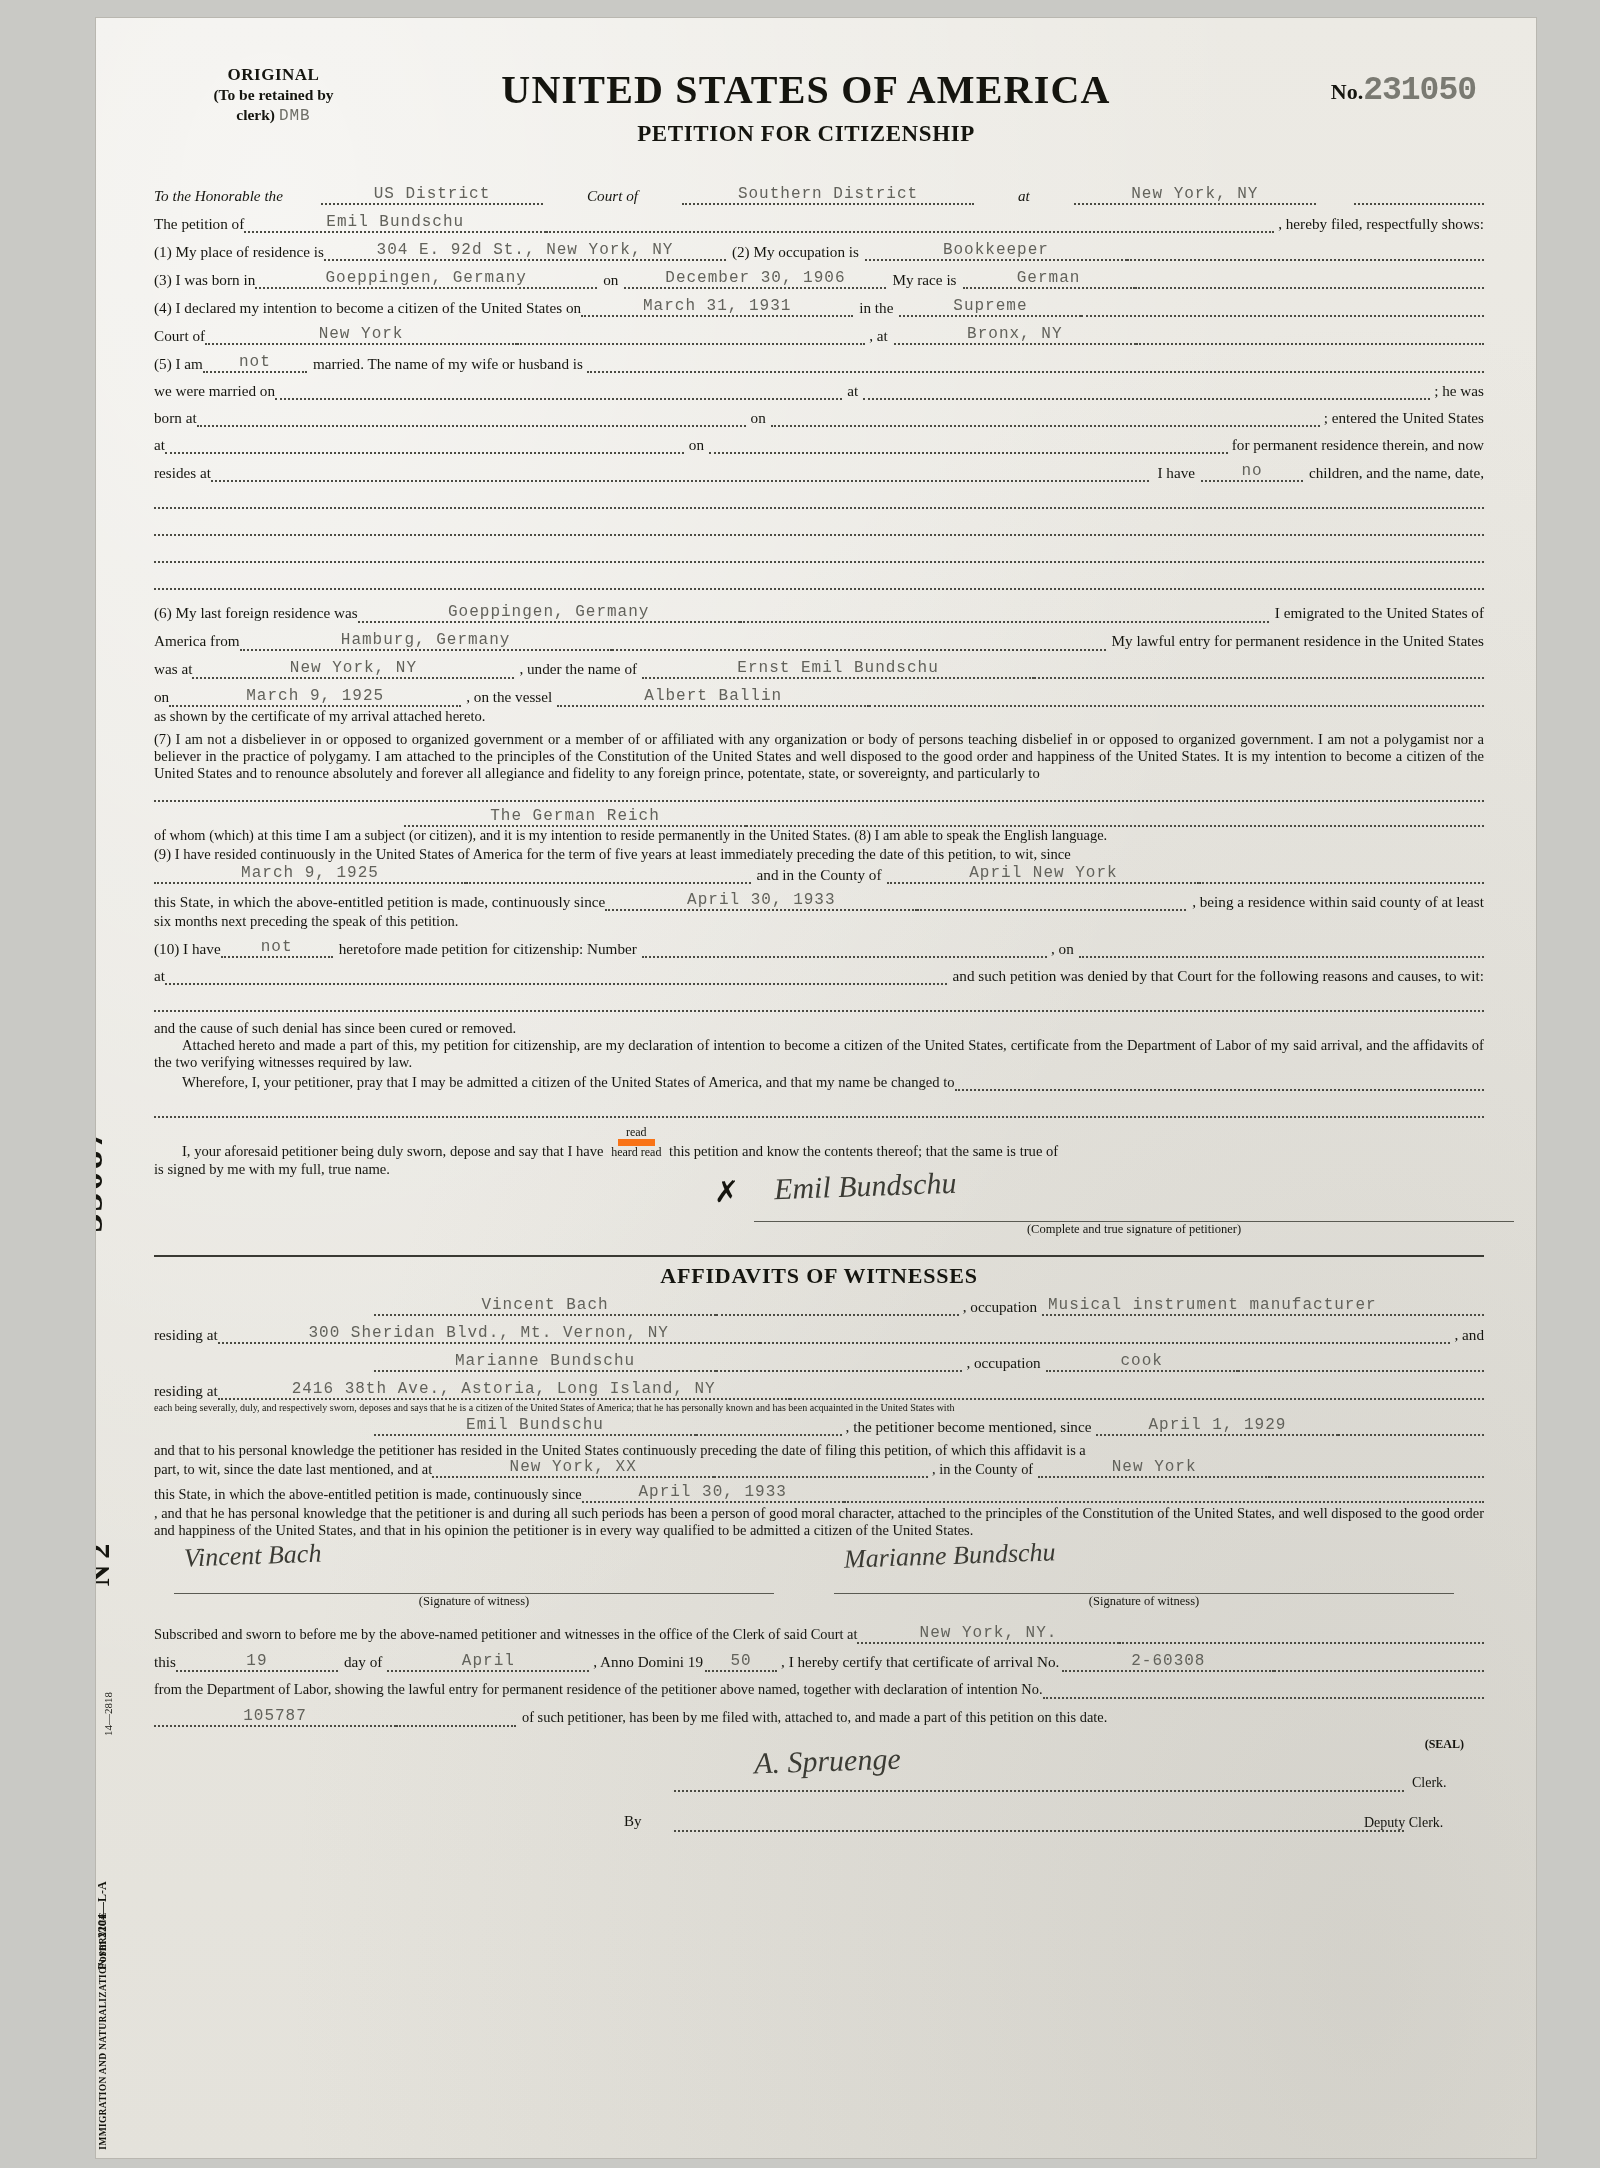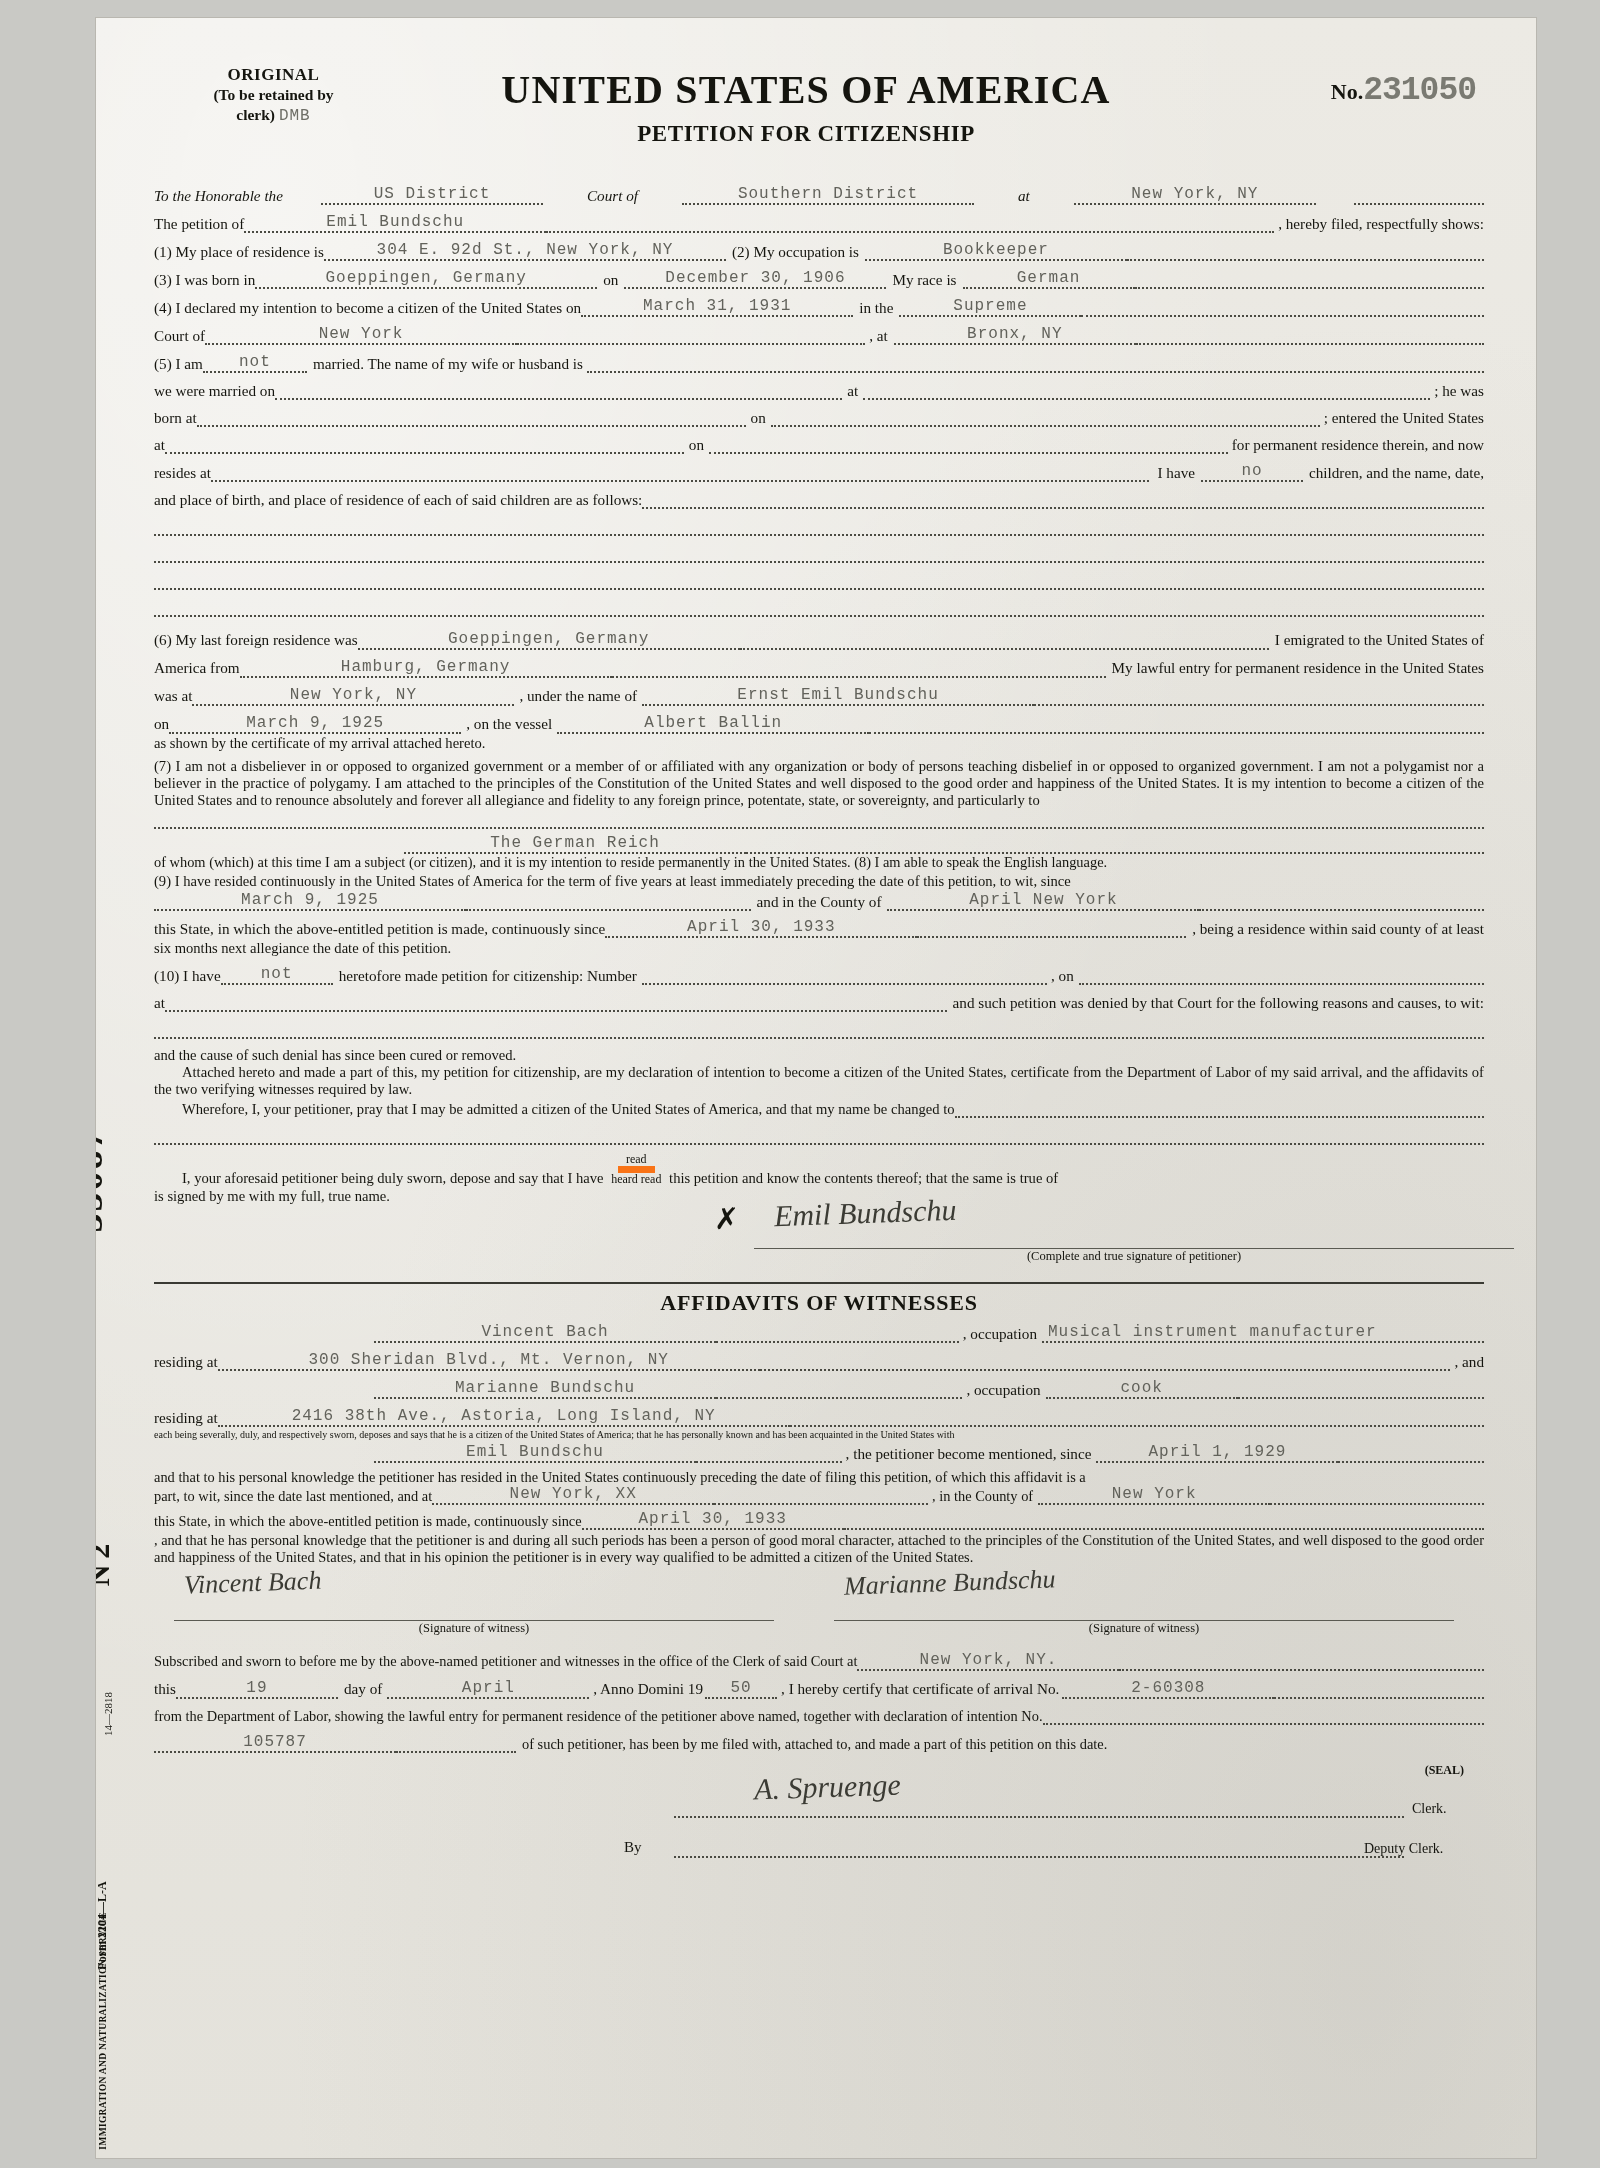--- a/index.html
+++ b/index.html
@@ -227,24 +227,20 @@
       </div>
 
       <div class="lrow" style="margin-bottom:9px;">
         <span class="txt">resides at</span>
         <span class="fillx"></span>
         <span class="txt" style="padding:0 6px 2px 8px">I have</span>
         <span class="fill hw" style="width:90px">no</span>
         <span class="txt" style="padding:0 0 2px 6px">children, and the name, date,</span>
       </div>
 
-      <div class="lrow" style="margin-bottom:9px;">
-        <span class="txt">and place of birth, and place of residence of each of said children are as follows:</span>
-        <span class="fillx"></span>
-      </div>
 
       <div class="blankline" style="margin-bottom:9px;"></div>
       <div class="blankline" style="margin-bottom:9px;"></div>
       <div class="blankline" style="margin-bottom:9px;"></div>
       <div class="blankline" style="margin-bottom:14px;"></div>
 
       <div class="lrow" style="margin-bottom:9px;">
         <span class="txt">(6) My last foreign residence was</span>
         <span class="fill hw" style="width:370px">Goeppingen, Germany</span>
         <span class="fillx"></span>
@@ -291,21 +287,21 @@
         <span class="txt" style="padding:0 6px 2px 6px">and in the County of</span>
         <span class="fill hw" style="width:300px">April New York</span>
         <span class="fillx"></span>
       </div>
       <div class="lrow" style="margin-bottom:3px;">
         <span class="txt">this State, in which the above-entitled petition is made, continuously since</span>
         <span class="fill hw" style="width:300px">April 30, 1933</span>
         <span class="fillx"></span>
         <span class="txt" style="padding-left:6px">, being a residence within said county of at least</span>
       </div>
-      <div class="txt" style="font-size:14.6px;margin-bottom:10px;">six months next allegiance the date of this petition.</div>
+      <div class="txt" style="font-size:14.6px;margin-bottom:10px;">six months next preceding the speak of this petition.</div>
 
       <div class="lrow" style="margin-bottom:9px;">
         <span class="txt">(10) I have</span>
         <span class="fill hw" style="width:100px">not</span>
         <span class="txt" style="padding:0 5px 2px 6px">heretofore made petition for citizenship: Number</span>
         <span class="fillx"></span>
         <span class="txt" style="padding:0 5px 2px 4px">, on</span>
         <span class="fillx"></span>
       </div>
       <div class="lrow" style="margin-bottom:9px;">

